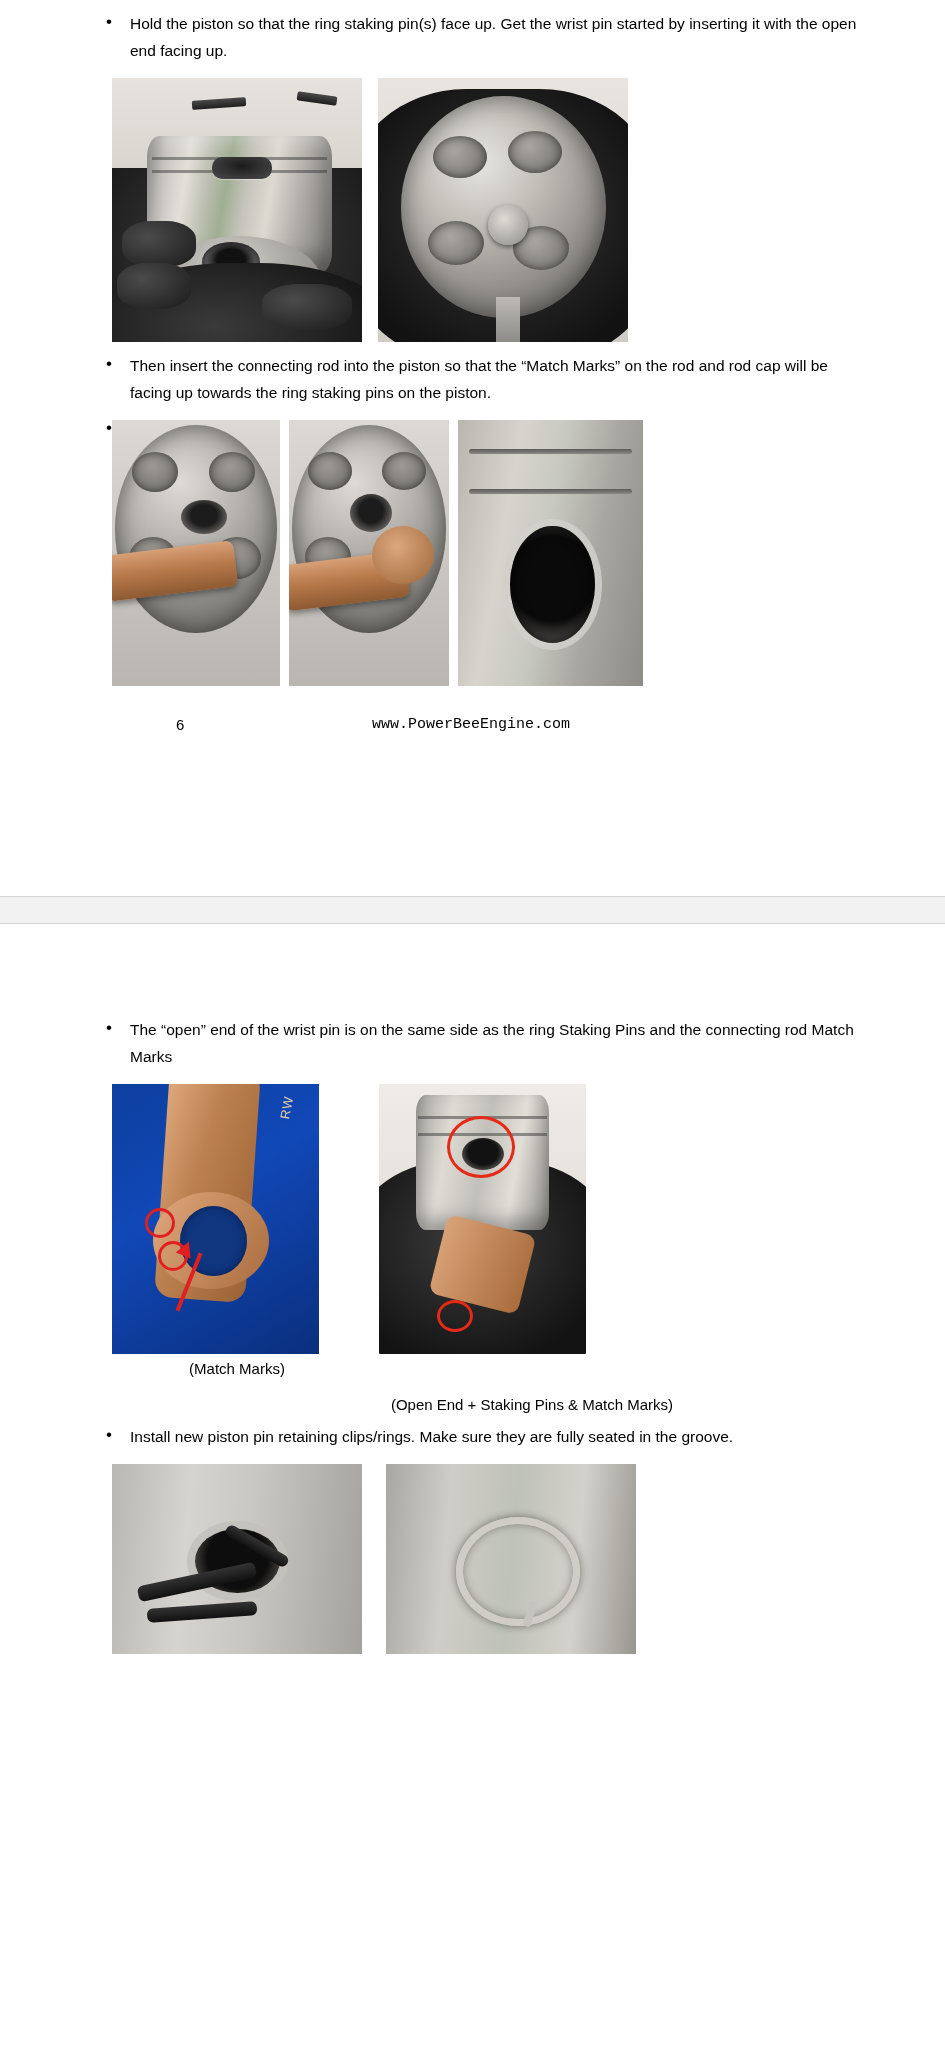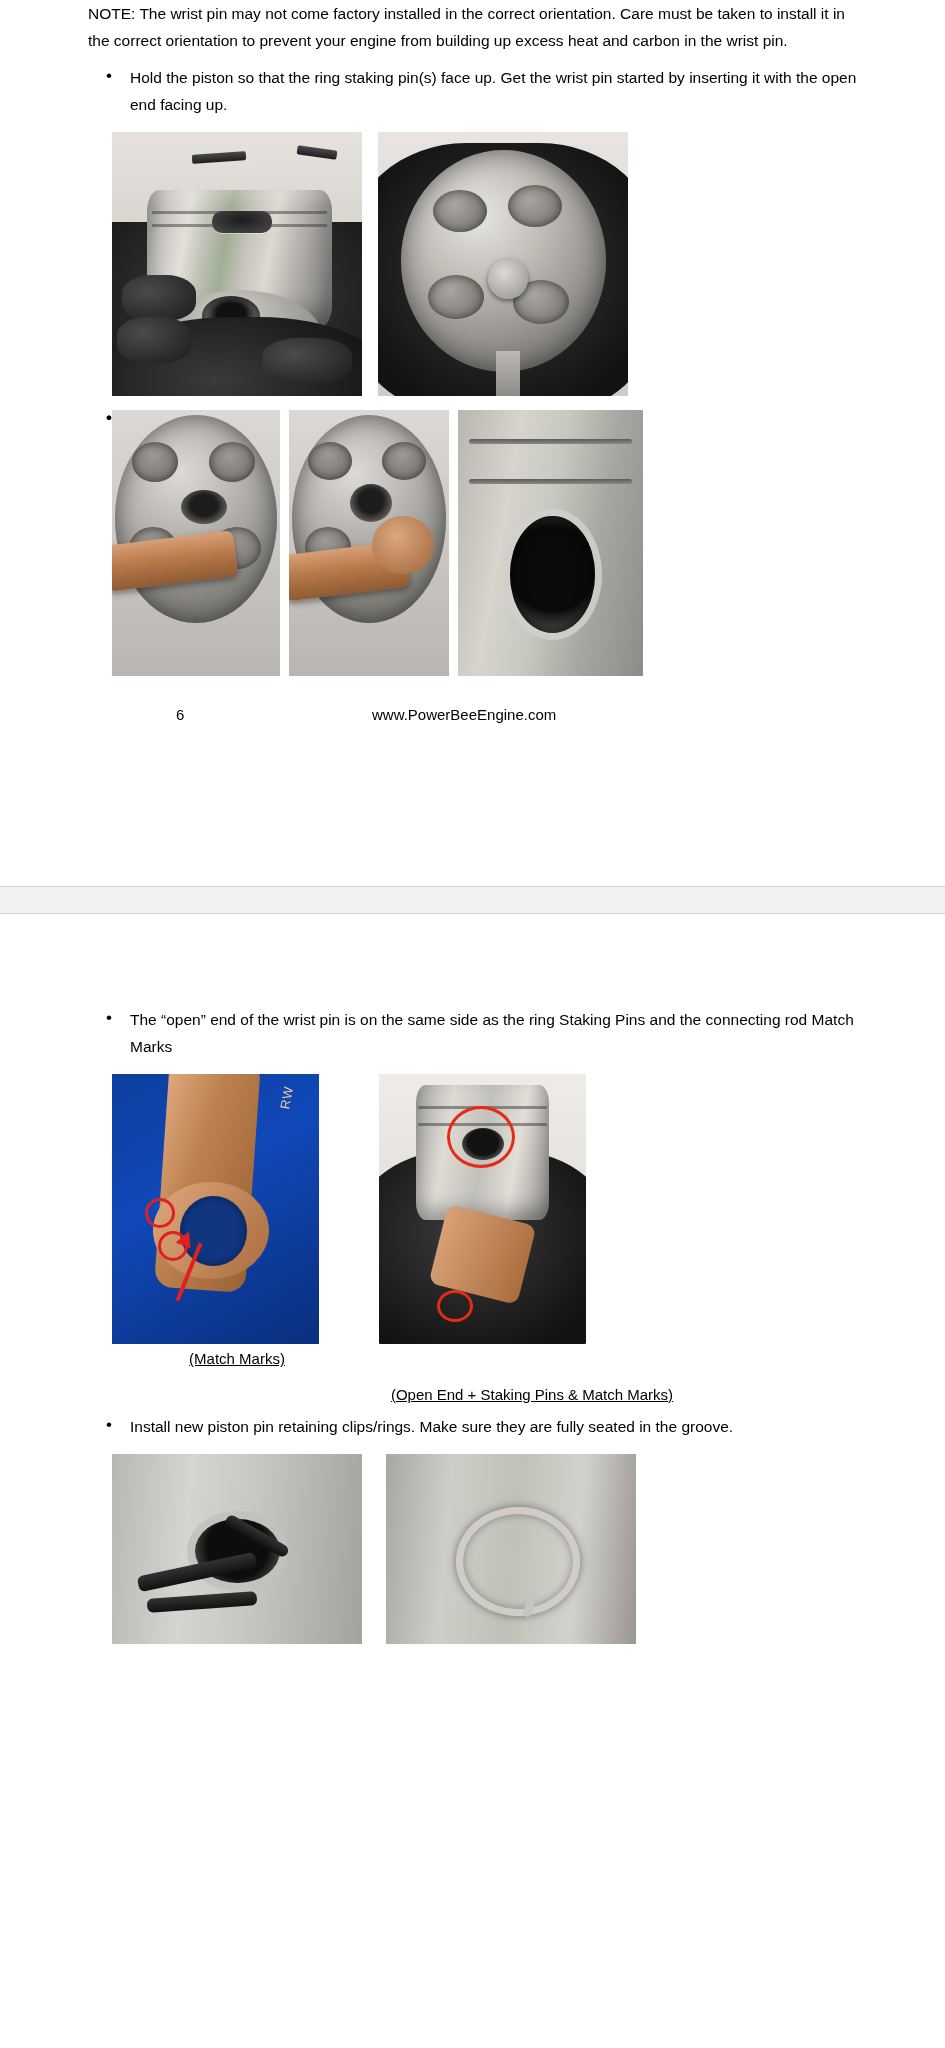--- a/index.html
+++ b/index.html
@@ -73,40 +73,40 @@
   .photo {
     position: relative;
     overflow: hidden;
     background: #cfcfcf;
   }
   .caption-row {
     display: flex;
     margin-left: 24px;
     margin-top: 6px;
     font-size: 15px;
-    text-decoration: underline;
   }
   .cap1 { width: 250px; text-align: center; }
   .cap2 { width: 340px; text-align: center; margin-top: 36px; }
 
   .footer {
     position: relative;
     margin-top: 30px;
     height: 24px;
     font-size: 15px;
   }
   .footer .pageno {
     position: absolute;
     left: 88px;
     top: 0;
   }
   .footer .site {
     position: absolute;
     left: 284px;
     top: 0;
+    font-family: Liberation Mono, monospace;
   }
 
   
   .ph-bg { position: absolute; inset: 0; }
 
   
   .p1 .ph-bg {
     background:
       radial-gradient(ellipse 60% 45% at 50% 62%, #4a4a4a 0%, #2c2c2c 55%, #1d1d1d 100%),
       linear-gradient(#e9e7e3, #ddd9d4);
@@ -331,21 +331,20 @@
     position:absolute; left: 56%; top: 72%; width: 8px; height: 26px;
     background: #c6c4be; transform: rotate(18deg); border-radius: 3px;
   }
 </style>
 </head>
 <body>
 
 <div class="page page-1">
   <div class="content">
 
-    <p class="note">NOTE: The wrist pin may not come factory installed in the correct orientation. Care must be taken to install it in the correct orientation to prevent your engine from building up excess heat and carbon in the wrist pin.</p>
 
     <ul class="bullets">
       <li class="bullet">
         <span class="dot">•</span>
         <span>Hold the piston so that the ring staking pin(s) face up. Get the wrist pin started by inserting it with the open end facing up.</span>
       </li>
     </ul>
 
     <div class="figrow gap-a">
       <div class="photo p1" style="width:250px;height:264px;">
@@ -373,20 +372,21 @@
         <div class="valve" style="left:20%;top:54%;width:56px;height:44px;"></div>
         <div class="valve" style="left:54%;top:56%;width:56px;height:44px;"></div>
         <div class="boss"></div>
         <div class="rodstub"></div>
       </div>
     </div>
 
     <ul class="bullets">
       <li class="bullet">
         <span class="dot">•</span>
+        <span>Then insert the connecting rod into the piston so that the “Match Marks” on the rod and rod cap will be facing up towards the ring staking pins on the piston.</span>
       </li>
       <li class="bullet">
         <span class="dot">•</span>
       </li>
     </ul>
 
     <div class="figrow gap-b">
       <div class="photo p34" style="width:168px;height:266px;">
         <div class="ph-bg"></div>
         <div class="crown"></div>

